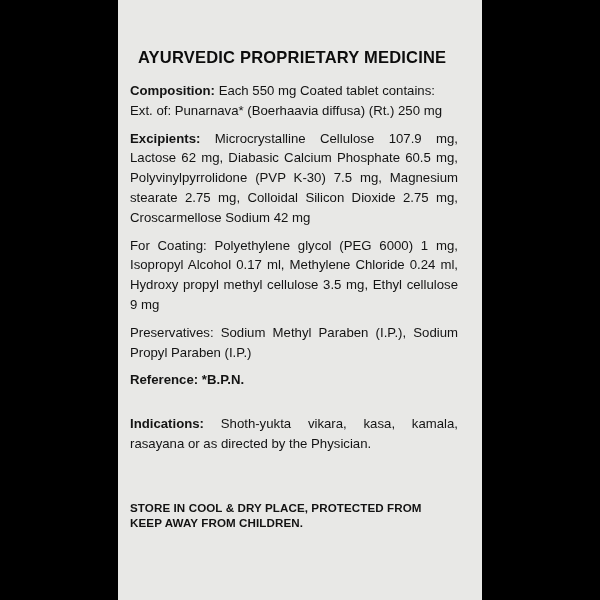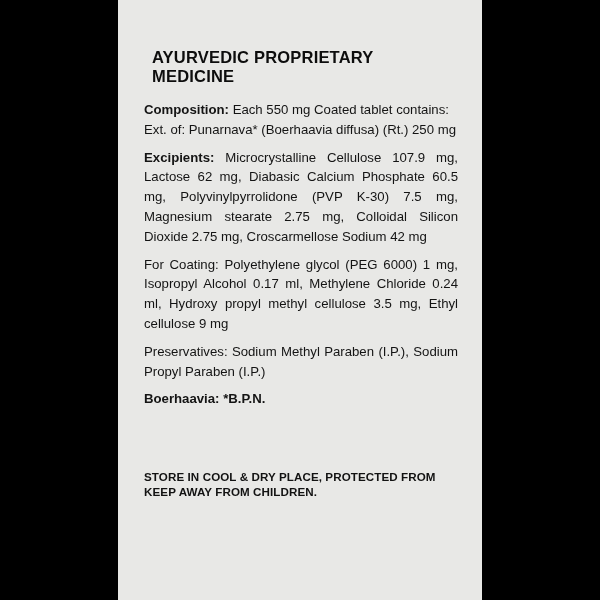--- a/index.html
+++ b/index.html
@@ -14,21 +14,21 @@
     overflow: hidden;
   }
   .label-card {
     position: absolute;
     left: 118px;
     top: 0px;
     width: 364px;
     height: 600px;
     background: #e8e8e6;
     box-sizing: border-box;
-    padding: 48px 24px 10px 26px;
+    padding: 48px 24px 10px 12px;
     color: #111111;
   }
   .title {
     font-size: 16.5px;
     font-weight: bold;
     letter-spacing: 0.2px;
     text-align: left;
     margin: 0 0 14px 8px;
     color: #0d0d0d;
   }
@@ -73,25 +73,28 @@
 
   <div class="block">
     <span class="bold">Excipients:</span><span> Microcrystalline Cellulose 107.9 mg, Lactose 62 mg, Diabasic Calcium Phosphate 60.5 mg, Polyvinylpyrrolidone (PVP K-30) 7.5 mg, Magnesium stearate 2.75 mg, Colloidal Silicon Dioxide 2.75 mg, Croscarmellose Sodium 42 mg</span>
   </div>
 
   <div class="block">For Coating: Polyethylene glycol (PEG 6000) 1 mg, Isopropyl Alcohol 0.17 ml, Methylene Chloride 0.24 ml, Hydroxy propyl methyl cellulose 3.5 mg, Ethyl cellulose 9 mg</div>
 
   <div class="block">Preservatives: Sodium Methyl Paraben (I.P.), Sodium Propyl Paraben (I.P.)</div>
 
   <div class="block">
-    <span class="bold">Boerhaavia:</span><span class="bold"> *B.P.N.</span>
+    <span class="bold">Reference:</span><span class="bold"> *B.P.N.</span>
   </div>
 
   <div class="spacer-md"></div>
 
+  <div class="block">
+    <span class="bold">Indications:</span><span> Shoth-yukta vikara, kasa, kamala, rasayana or as directed by the Physician.</span>
+  </div>
 
   <div class="spacer-md"></div>
 
 
   <div class="footer">
     <div>STORE IN COOL &amp; DRY PLACE, PROTECTED FROM</div>
     <div>KEEP AWAY FROM CHILDREN.</div>
   </div>
 
 </div>

